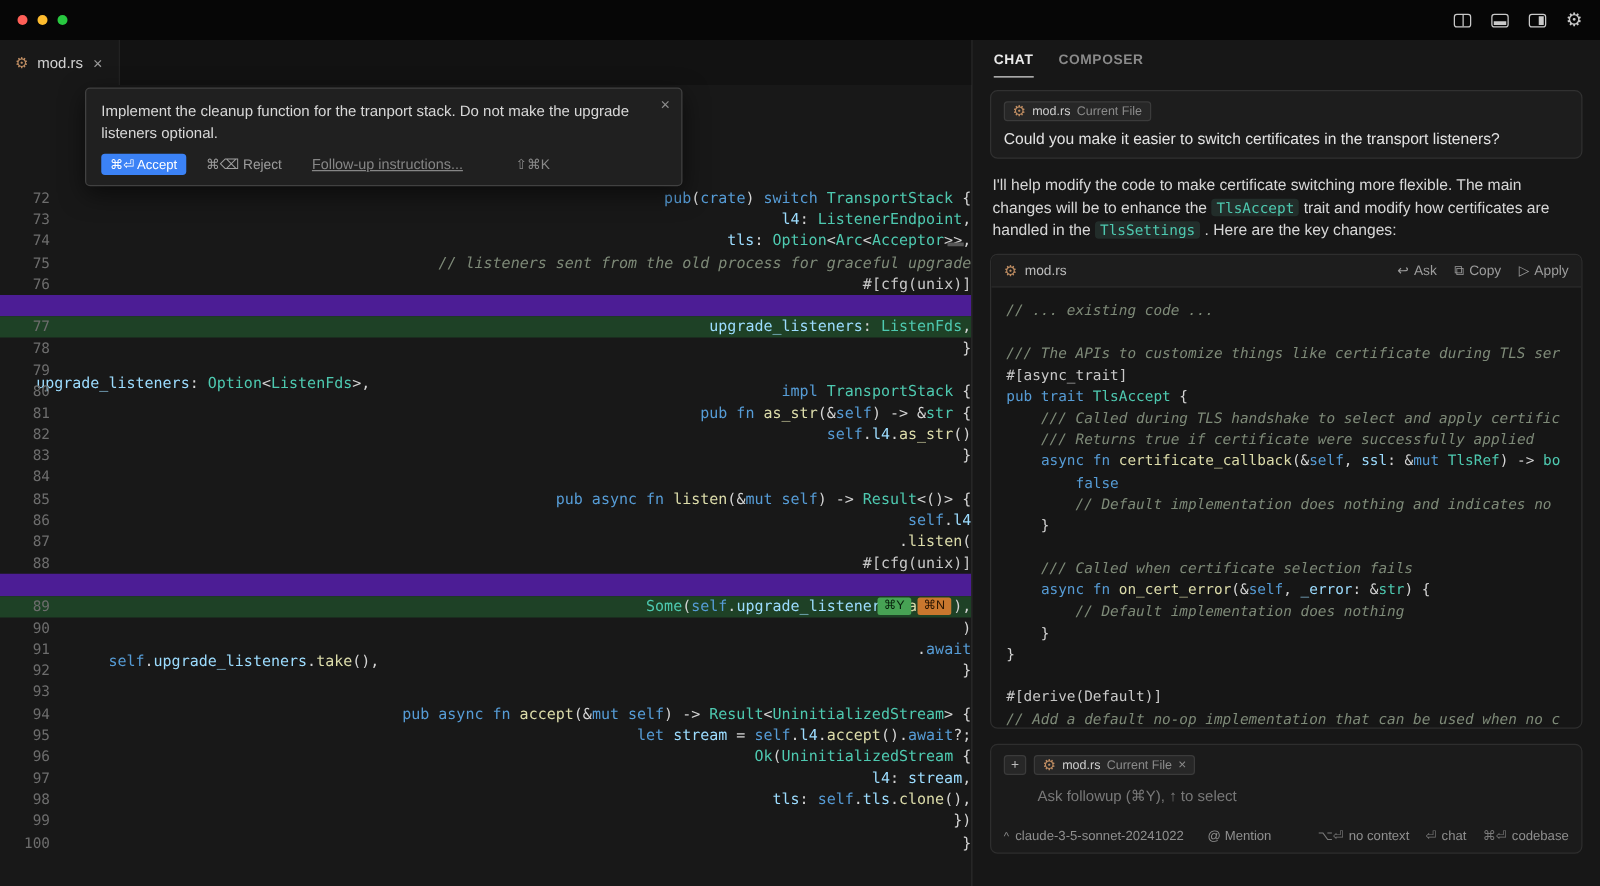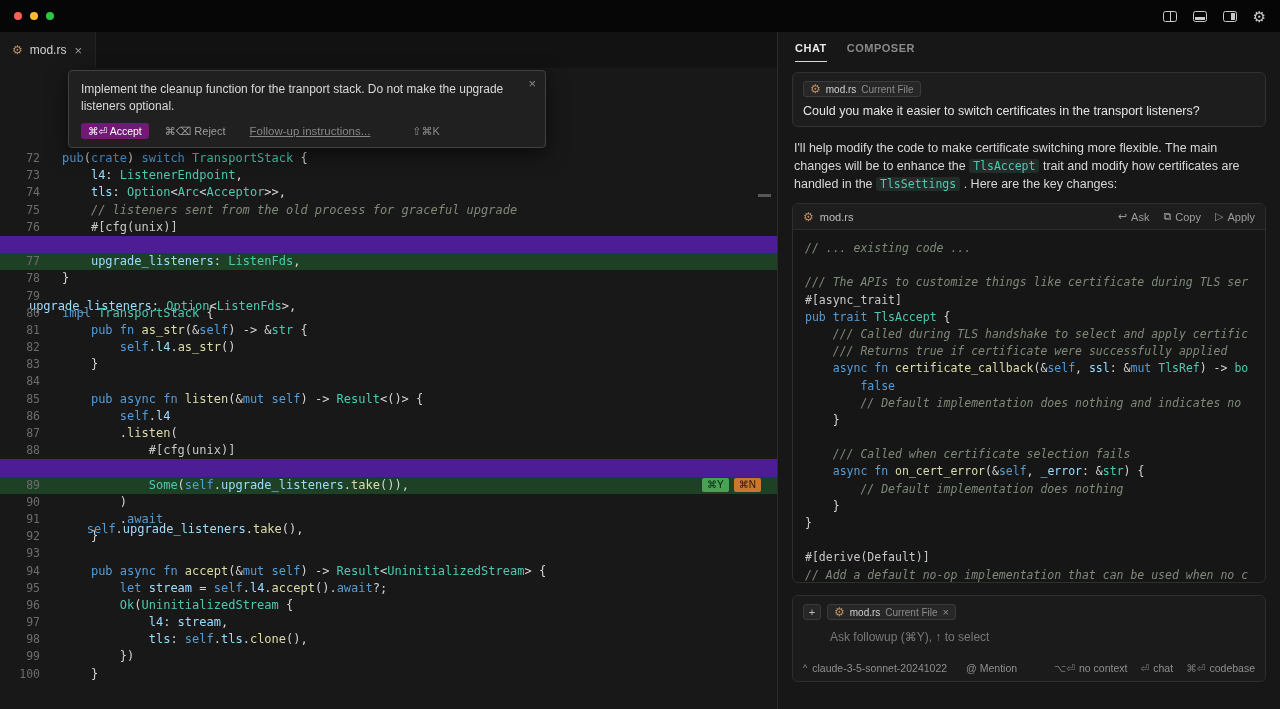--- a/index.html
+++ b/index.html
@@ -29,29 +29,29 @@
   .tab { display:flex; align-items:center; gap:7px; padding:0 12px; background:#181818; color:#d2d2d2; font-size:12px; border-right:1px solid #222; }
   .rust-icon { color:#bf8d62; font-size:12px; line-height:1; }
   .tab-close { color:#9a9a9a; font-size:13px; padding:0 1px; }
 
   
   .diff-popup { position:absolute; left:68px; top:38px; width:478px; background:#202020; border:1px solid #414141;
     border-radius:4px; padding:10px 12px 8px; box-shadow:0 6px 20px rgba(0,0,0,.55); z-index:6; }
   .diff-popup .msg { font-size:12px; line-height:16.5px; color:#d8d8d8; width:434px; }
   .popup-close { position:absolute; top:5px; right:9px; color:#8c8c8c; font-size:13px; }
   .diff-row { display:flex; align-items:center; gap:16px; margin-top:9px; }
-  .accept-btn { background:#701a75; color:#ffffff; font-size:10.5px; padding:2px 7px; border-radius:3px; }
+  .accept-btn { background:#3b82f6; color:#ffffff; font-size:10.5px; padding:2px 7px; border-radius:3px; }
   .reject-btn { color:#9d9d9d; font-size:11px; }
   .followup { color:#868686; font-size:11.5px; margin-left:8px;text-decoration:underline; }
   .popup-shortcut { color:#8a8a8a; font-size:11px; margin-left:26px; }
 
   
   .editor-body { flex:1; position:relative; padding-top:82px; overflow:hidden;
     font-family:"DejaVu Sans Mono",monospace; font-size:12px; }
-  .code-row { display:flex; height:17.2px; line-height:17.2px; white-space:pre; position:relative; }
+  .code-row { display:flex; height:17.2px; line-height:17.2px; white-space:pre; position:relative;justify-content:space-between; }
   .gutter { flex:0 0 40px; width:40px; text-align:right; color:#6d6d6d; font-size:11.5px; }
   .gutter-pad { flex:0 0 22px; }
   .code-text { white-space:pre; }
   .row-del { background:#4c1d95;flex-direction:column; }
   .row-add { background:#1e4126; }
   .tok-k { color:#569cd6; } .tok-t { color:#4ec9b0; } .tok-f { color:#dcdcaa; }
   .tok-v { color:#9cdcfe; } .tok-p { color:#d4d4d4; } .tok-a { color:#c8c8c8; }
   .tok-c { color:#7e8a78; font-style:italic; }
   .badges { position:absolute; right:16px; top:1.5px; display:flex; gap:5px; }
   .badge { font-family:"Liberation Sans",sans-serif; font-size:10px; height:14px; line-height:14px; padding:0 5px; border-radius:2px; }

